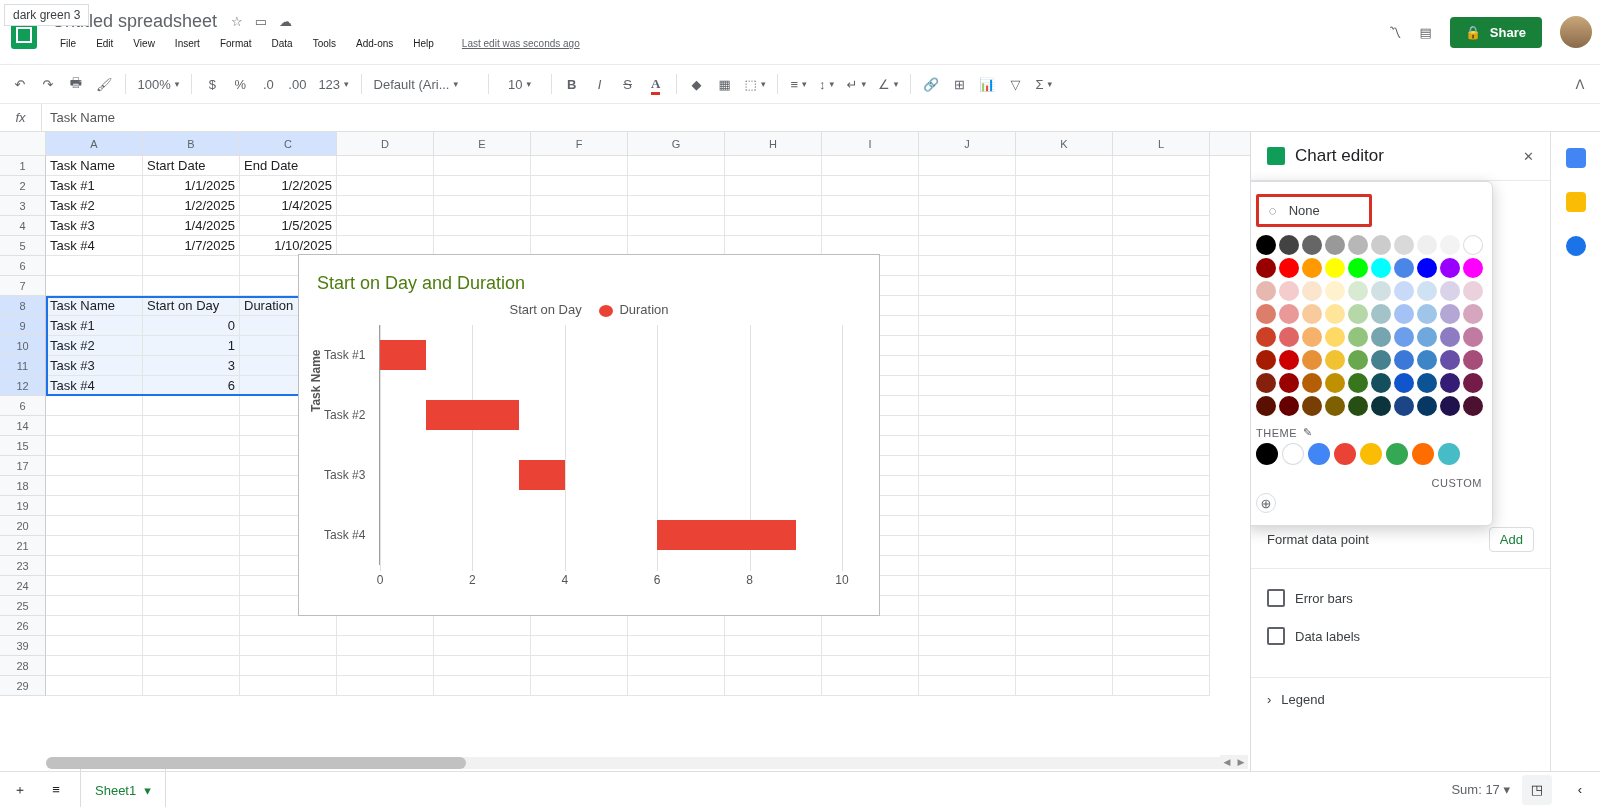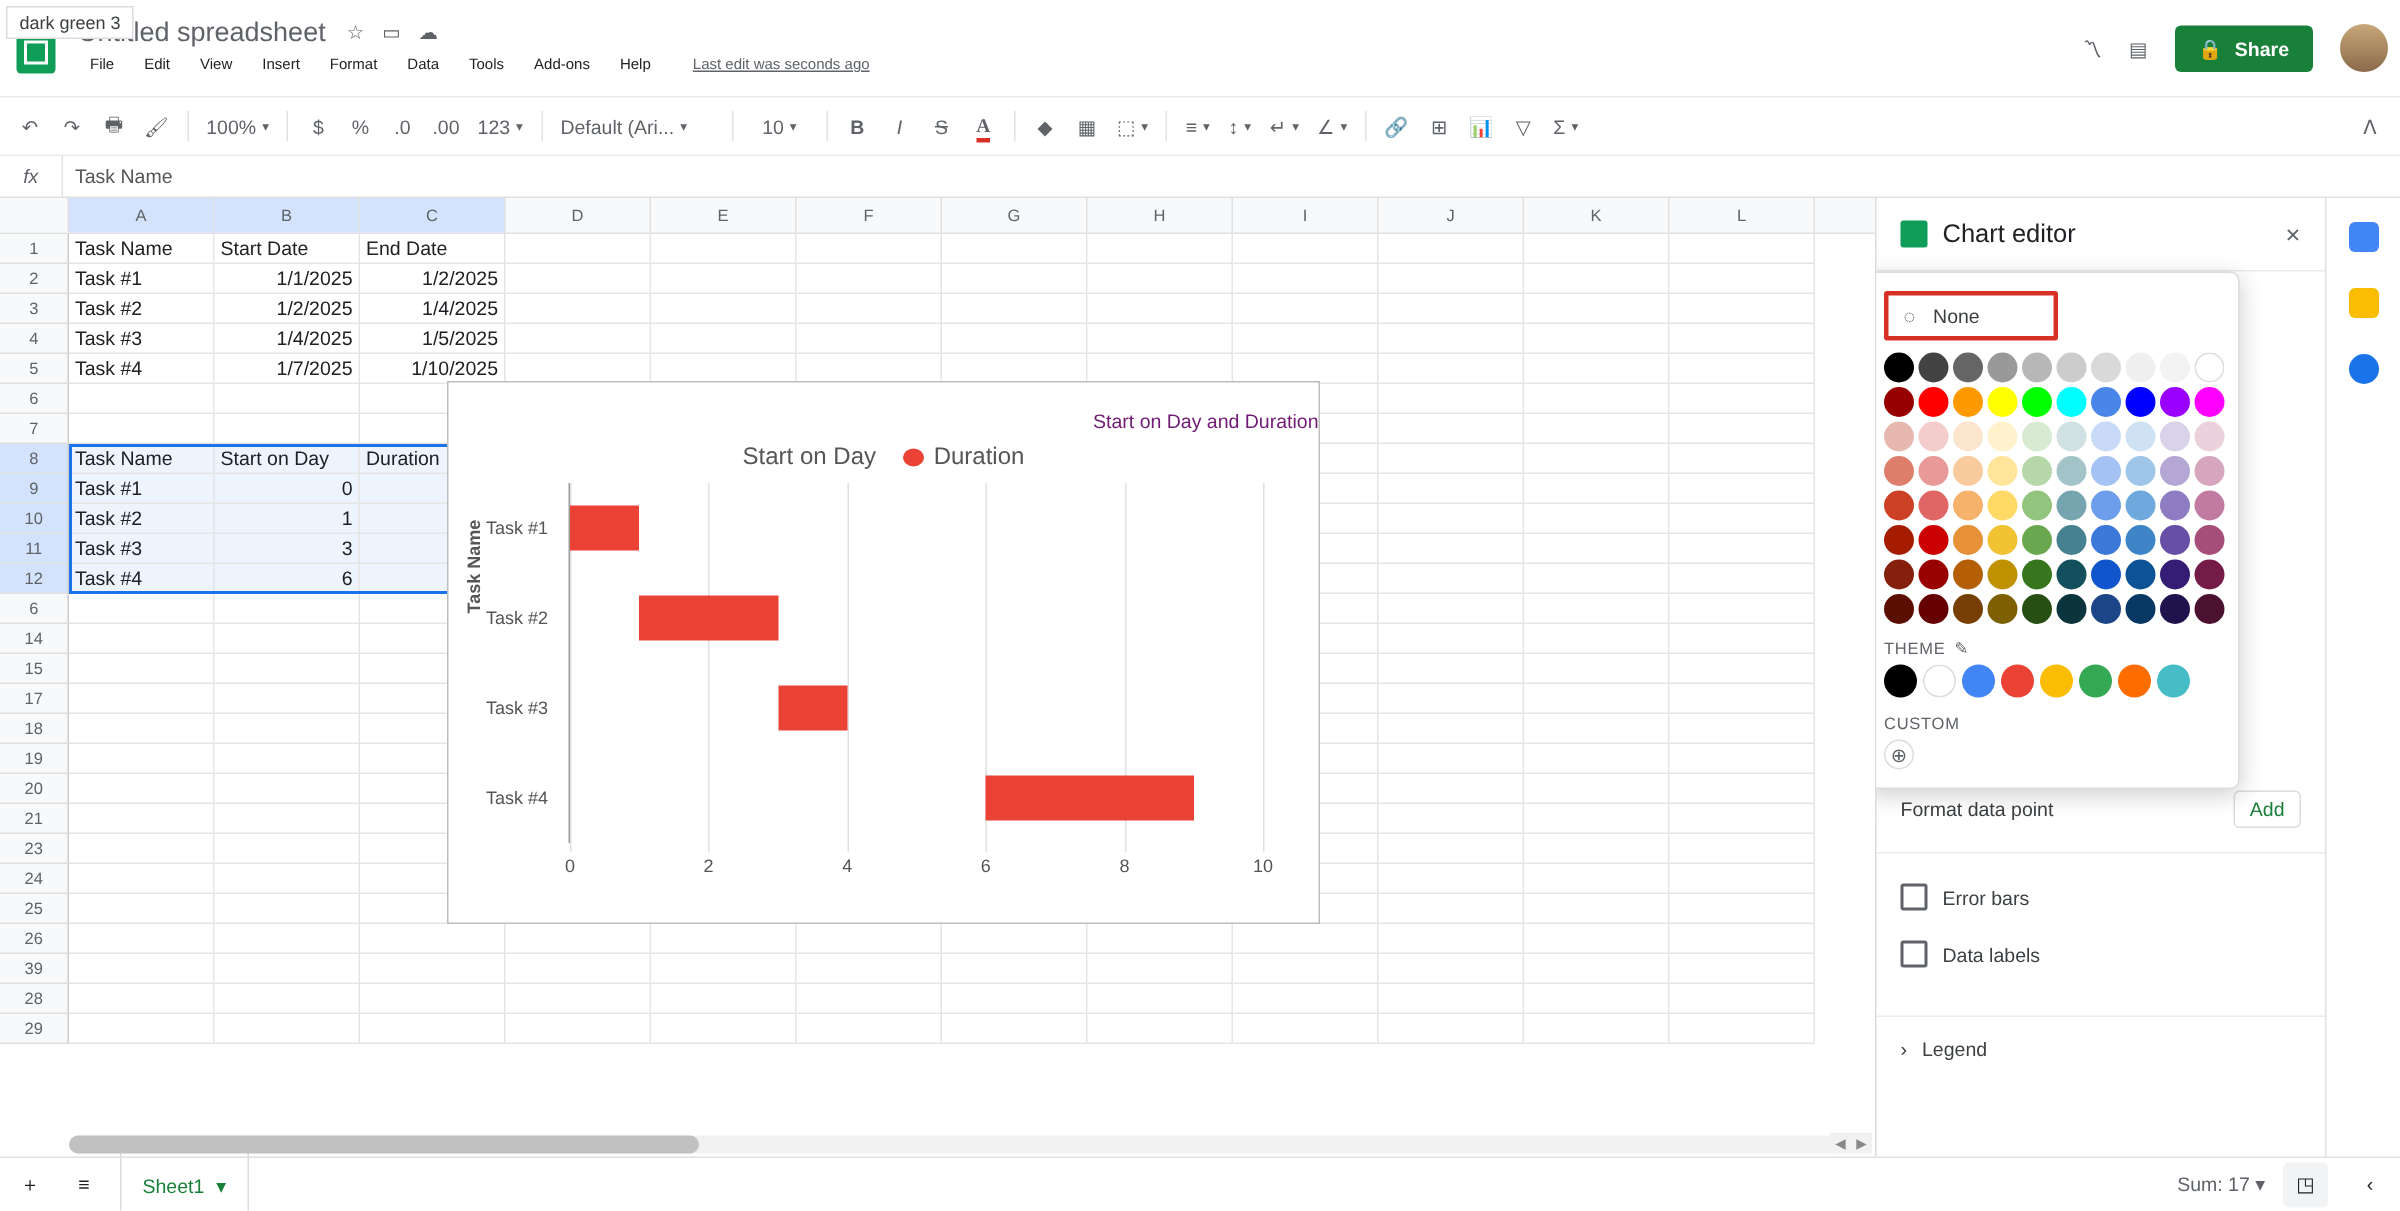--- a/index.html
+++ b/index.html
@@ -52,33 +52,33 @@
 .gridrow { display: flex; height: 20px; }
 .rowhdr { width: 46px; border-right: 1px solid #ccc; border-bottom: 1px solid #e0e0e0; background: #f8f9fa; display:flex; align-items:center; justify-content:center; color:#5f6368; font-size:11px; }
 .rowhdr.sel { background:#d3e3fd; }
 .cell { width: 97px; border-right: 1px solid #e5e5e5; border-bottom: 1px solid #e5e5e5; padding: 0 4px; font-size: 13px; display:flex; align-items:center; overflow:hidden; white-space:nowrap; }
 .cell.r { justify-content: flex-end; }
 .selection-box { position: absolute; border: 2px solid #1a73e8; pointer-events: none; }
 .sel-fill { background: rgba(26,115,232,0.08); }
 
 
 .chart-box { position: absolute; top: 122px; left: 298px; width: 582px; height: 362px; background: #fff; border: 1px solid #bdbdbd; }
-.chart-title { font-size: 13px; color: #701a75; margin: 18px 0 8px 18px; text-align: right; }
-.legend { text-align: center; font-size: 16px; color: #555; }
+.chart-title { font-size: 18px; color: #4d7c0f; margin: 18px 0 8px 18px; }
+.legend { text-align: center; font-size: 13px; color: #555; }
 .legend .sw { display:inline-block; width:14px; height:12px; background:#ea4335; margin: 0 6px 0 14px; vertical-align:middle;}
 .plot { position: relative; margin: 8px 20px 30px 80px; height: 240px; border-left: 1px solid #9e9e9e; }
 .yaxislabel { position:absolute; left:-64px; top:50%; transform: rotate(-90deg) translateX(40px); transform-origin: left; font-size:12px; font-weight:600; color:#555; }
 .taskrow { height: 60px; position: relative; }
 .tasklabel { position:absolute; left:-56px; top:50%; transform: translateY(-50%); font-size:12px; color:#555; }
 .bar { position:absolute; top:15px; height:30px; background:#ea4335; }
 .gridline { position:absolute; top:0; bottom:-6px; width:1px; background:#e0e0e0; }
 .ticklabel { position:absolute; bottom:-22px; transform:translateX(-50%); font-size:12px; color:#555;}
 
 
-.panel { width: 300px; border-left: 1px solid #dadce0; padding: 0; overflow:auto; }
+.panel { width: 300px; border-left: 1px solid #dadce0; padding: 0; overflow:auto;text-align:right; }
 .panel-hd { display:flex; align-items:center; padding: 14px 16px; border-bottom: 1px solid #e8eaed; }
 .panel-hd .ci { width:18px; height:18px; background:#0f9d58; border-radius:2px; margin-right:10px;}
 .panel-hd h2 { font-size: 17px; font-weight: 500; }
 .panel-hd .close { margin-left:auto; cursor:pointer; color:#5f6368;}
 .panel-body { padding: 12px 16px; font-size:13px; color:#3c4043; position: relative;}
 .field-row { display:flex; align-items:center; gap:10px; margin: 20px 0;}
 .cb { width:18px; height:18px; border:2px solid #5f6368; border-radius:2px;}
 .none-chip { display:flex; align-items:center; gap:10px; border:1px solid #dadce0; border-radius:4px; padding:6px 10px; width: 92px; }
 .none-chip .circ { width:16px; height:16px; border:1px solid #dadce0; border-radius:50%; }
 .none-chip .caret { margin-left:auto; font-size:9px;}

